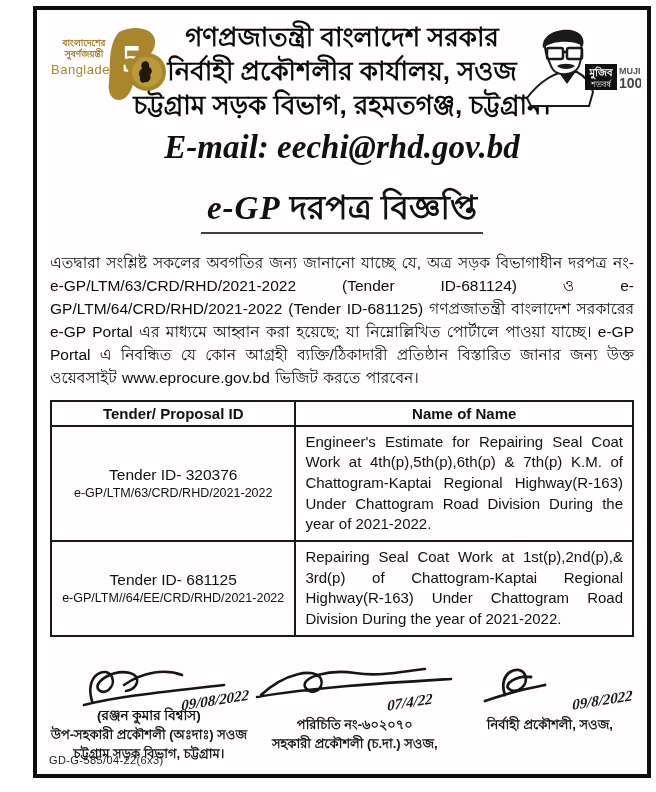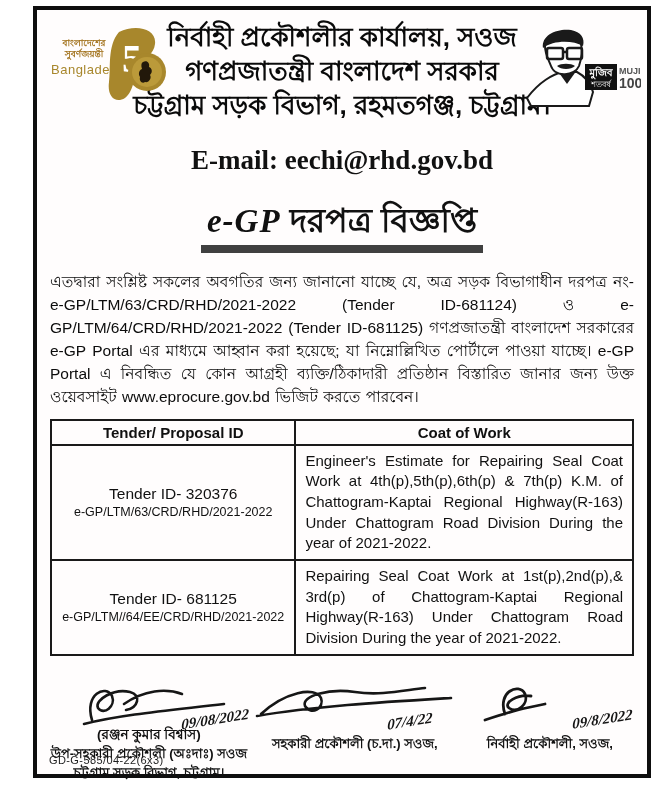--- a/index.html
+++ b/index.html
@@ -10,36 +10,36 @@
   }
   .frame {
     position:absolute; left:33px; top:6px; width:618px; height:772px;
     border:4px solid #0e0e0e; background:#fffdfd;
   }
 
   
   .header { position:relative; text-align:center; padding-top:10px; }
   .h-bn { font-weight:bold; font-size:26px; line-height:34px; color:#0a0a0a; }
   .h-phone { font-weight:bold; font-size:25px; line-height:32px; margin-top:5px; }
-  .h-email { font-family:"Liberation Serif", serif; font-weight:bold; font-size:27px; line-height:34px; margin-top:21px; }
+  .h-email { font-family:"Liberation Serif", serif; font-weight:bold; font-size:33px; line-height:34px; margin-top:8px;font-style:italic; }
 
   
   .logo50 { position:absolute; left:14px; top:16px; width:118px; height:84px; }
   .logo50 .txtcol { position:absolute; left:0; top:12px; width:66px; text-align:center; }
   .bd50-small { font-size:9px; line-height:11px; color:#a2721c; font-weight:bold; }
   .bd50-word { font-size:13px; color:#a8872c; letter-spacing:0.5px; margin-top:2px; }
   .logo50 svg { position:absolute; right:0; top:0; }
 
   
   .logo100 { position:absolute; right:6px; top:16px; width:122px; height:86px; }
 
   
   .title-wrap { text-align:center; margin-top:24px; }
   .doc-title {
-    display:inline-block; border-bottom:8px solid #404040; padding:0 6px 4px;
+    display:inline-block; border-bottom:2px solid #404040; padding:0 6px 4px;
     font-size:33px; font-weight:bold; line-height:40px;
   }
   .doc-title .lat { font-family:"Liberation Serif", serif; font-style:italic; letter-spacing:1px; }
   .doc-title .bn { font-family:"Liberation Sans", sans-serif; }
 
   
   .body-par {
     margin:18px 13px 0; text-align:justify; font-size:15.5px; line-height:1.48;
     color:#0c0c0c; word-spacing:1px;
   }
@@ -108,40 +108,40 @@
           <line x1="44" y1="26" x2="48" y2="26" stroke="#1a1a1a" stroke-width="2.5"></line>
           <path d="M38,40 C42,37 52,37 56,40 C52,44 42,44 38,40 Z" fill="#1a1a1a"></path>
           <rect x="66" y="38" width="32" height="26" fill="#111111"></rect>
           <text x="82" y="50" text-anchor="middle" font-size="10" font-weight="bold" fill="#ffffff">মুজিব</text>
           <text x="82" y="61" text-anchor="middle" font-size="8" fill="#ffffff">শতবর্ষ</text>
           <text x="100" y="48" font-size="9" font-weight="bold" fill="#555555">MUJIB</text>
           <text x="100" y="62" font-size="14" font-weight="bold" fill="#444444">100</text>
         </svg>
       </div>
 
+      <div class="h-bn">গণপ্রজাতন্ত্রী বাংলাদেশ সরকার</div>
       <div class="h-bn">নির্বাহী প্রকৌশলীর কার্যালয়, সওজ</div>
-      <div class="h-bn">গণপ্রজাতন্ত্রী বাংলাদেশ সরকার</div>
       <div class="h-bn">চট্টগ্রাম সড়ক বিভাগ, রহমতগঞ্জ, চট্টগ্রাম।</div>
       <div class="h-email">E-mail: eechi@rhd.gov.bd</div>
     </div>
 
     <div class="title-wrap">
       <div class="doc-title">
         <span class="lat">e-GP</span>
         <span class="bn">দরপত্র বিজ্ঞপ্তি</span>
       </div>
     </div>
 
     <p class="body-par">এতদ্বারা সংশ্লিষ্ট সকলের অবগতির জন্য জানানো যাচ্ছে যে, অত্র সড়ক বিভাগাধীন দরপত্র নং-e-GP/LTM/63/CRD/RHD/2021-2022 (Tender ID-681124) ও e-GP/LTM/64/CRD/RHD/2021-2022 (Tender ID-681125) গণপ্রজাতন্ত্রী বাংলাদেশ সরকারের e-GP Portal এর মাধ্যমে আহ্বান করা হয়েছে; যা নিম্নোল্লিখিত পোর্টালে পাওয়া যাচ্ছে। e-GP Portal এ নিবন্ধিত যে কোন আগ্রহী ব্যক্তি/ঠিকাদারী প্রতিষ্ঠান বিস্তারিত জানার জন্য উক্ত ওয়েবসাইট www.eprocure.gov.bd ভিজিট করতে পারবেন।</p>
 
     <table class="tender-table">
       <thead>
         <tr>
           <th class="col-id">Tender/ Proposal  ID</th>
-          <th>Coat of Work</th>
+          <th>Name of Name</th>
         </tr>
       </thead>
       <tbody>
         <tr>
           <td class="cell-id">
             <div class="tid">Tender ID- 320376</div>
             <div class="tref">e-GP/LTM/63/CRD/RHD/2021-2022</div>
           </td>
           <td class="cell-work">Engineer's Estimate for Repairing Seal Coat Work at 4th(p),5th(p),6th(p) &amp; 7th(p) K.M. of Chattogram-Kaptai Regional Highway(R-163) Under Chattogram Road Division During the year of 2021-2022.</td>
         </tr>
@@ -169,20 +169,21 @@
         <div class="sig-line">চট্টগ্রাম সড়ক বিভাগ, চট্টগ্রাম।</div>
       </div>
 
       <div class="sig-block mid">
         <div class="scrawl">
           <svg width="200" height="54" viewBox="0 0 200 54">
             <path d="M6,34 C30,12 60,6 66,18 C70,28 56,36 50,26 C46,16 74,8 100,12 C126,16 150,10 170,8 M2,36 C60,26 130,22 196,18" fill="none" stroke="#161616" stroke-width="2.6" stroke-linecap="round"></path>
           </svg>
           <div class="sig-date" style="right:26px; bottom:4px;">07/4/22</div>
         </div>
+        <div class="sig-line">পরিচিতি নং-৬০২০৭০</div>
         <div class="sig-line">সহকারী প্রকৌশলী (চ.দা.) সওজ,</div>
 
       </div>
 
       <div class="sig-block right">
         <div class="scrawl">
           <svg width="170" height="54" viewBox="0 0 170 54">
             <path d="M40,34 C32,12 54,2 60,14 C64,24 52,34 44,28 C38,23 52,14 66,16 M20,40 C50,30 60,28 80,24" fill="none" stroke="#161616" stroke-width="2.8" stroke-linecap="round"></path>
           </svg>
           <div class="sig-date" style="right:8px; bottom:6px;">09/8/2022</div>

